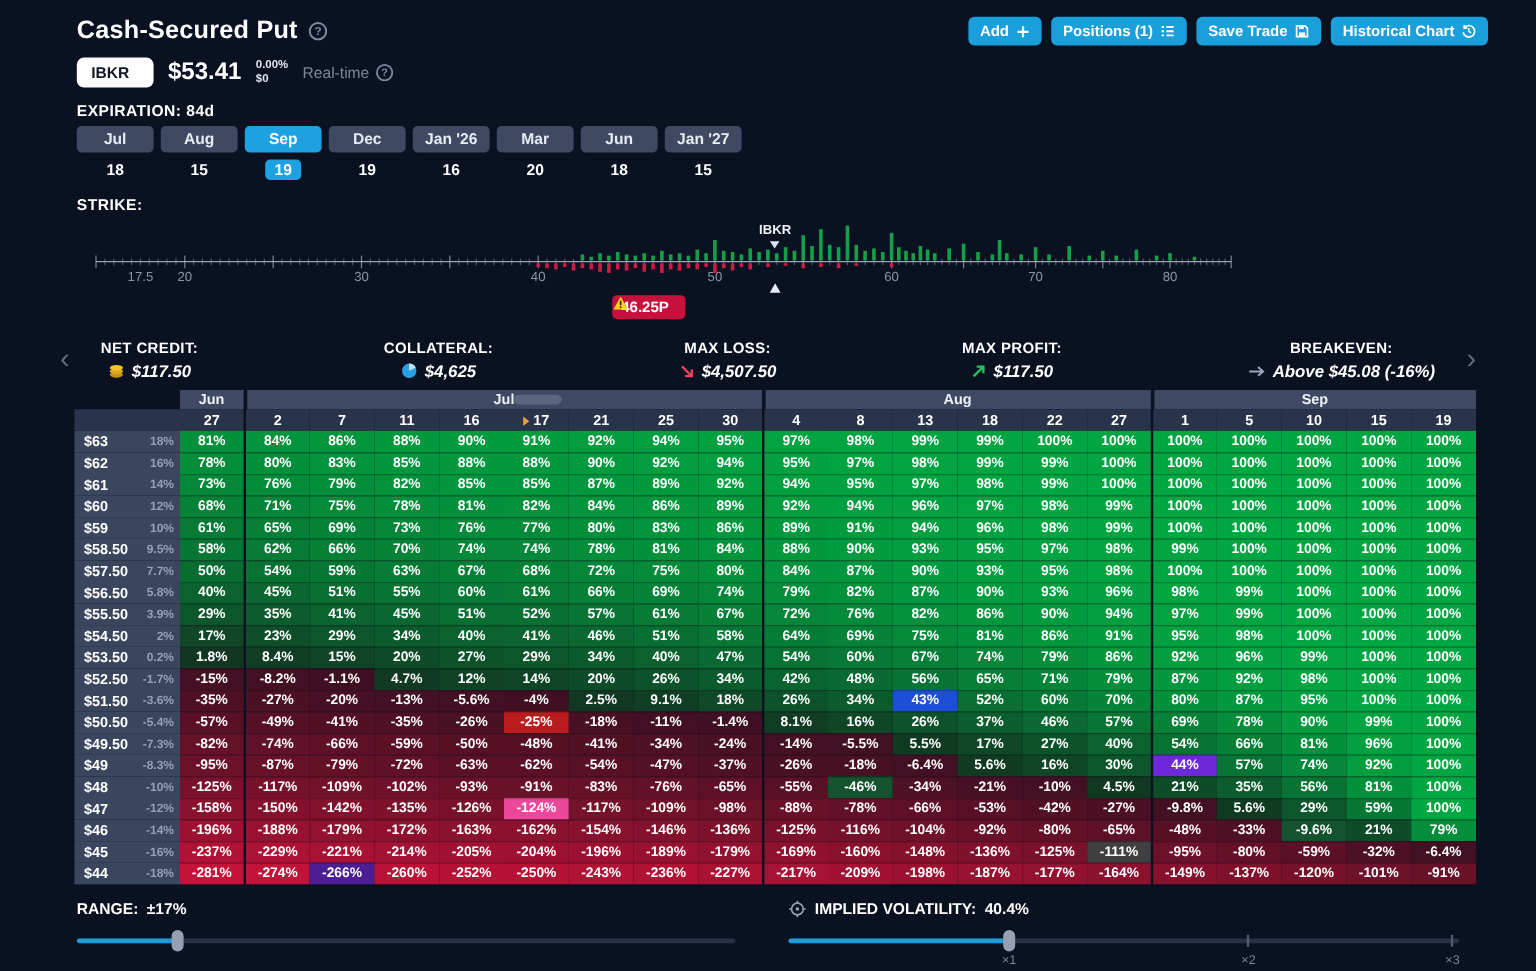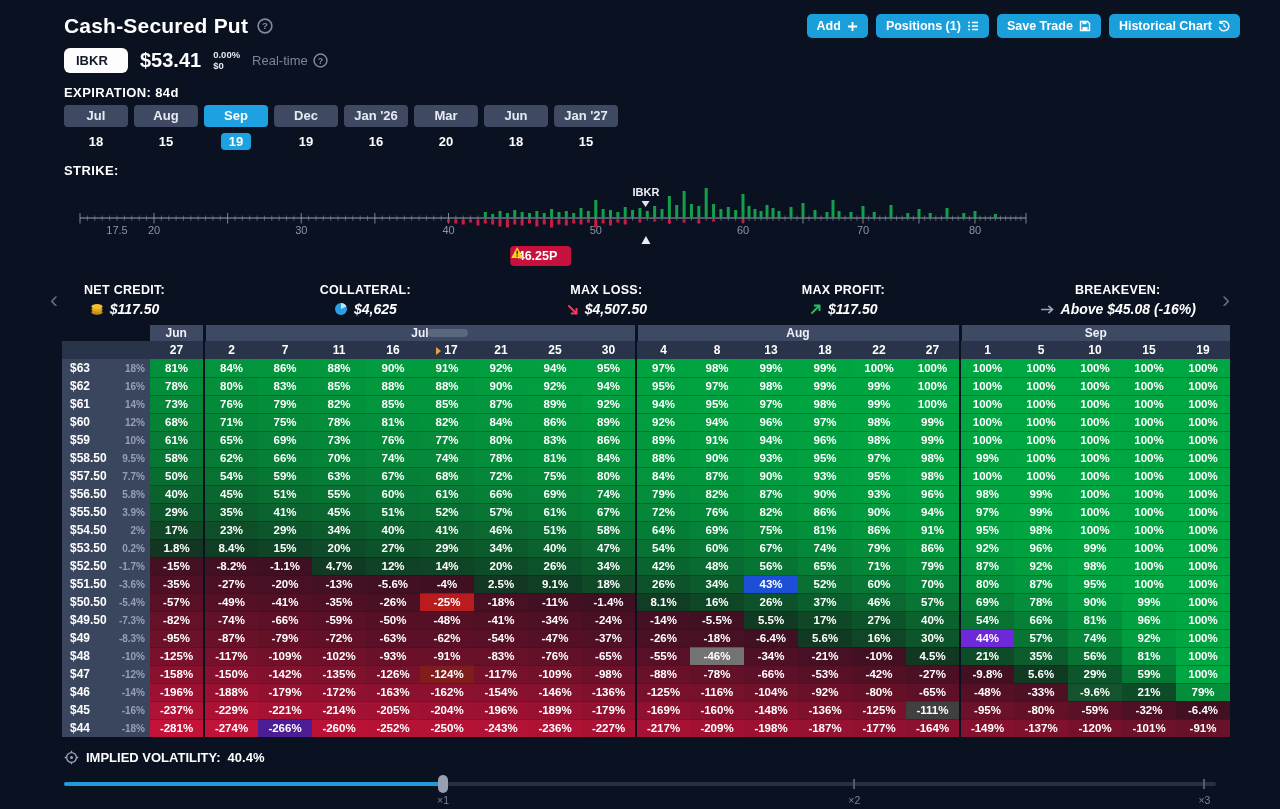--- a/index.html
+++ b/index.html
@@ -1047,21 +1047,21 @@
           <td class="cell" style="background: rgb(122, 17, 44);">-125%</td>
           <td class="cell group-start" style="background: rgb(118, 17, 43);">-117%</td>
           <td class="cell" style="background: rgb(114, 17, 42);">-109%</td>
           <td class="cell" style="background: rgb(111, 17, 42);">-102%</td>
           <td class="cell" style="background: rgb(106, 17, 41);">-93%</td>
           <td class="cell" style="background: rgb(105, 17, 41);">-91%</td>
           <td class="cell" style="background: rgb(102, 17, 40);">-83%</td>
           <td class="cell" style="background: rgb(98, 17, 40);">-76%</td>
           <td class="cell" style="background: rgb(93, 16, 39);">-65%</td>
           <td class="cell group-start" style="background: rgb(88, 16, 38);">-55%</td>
-          <td class="cell" style="background: #737373;">-46%</td>
+          <td class="cell" style="background: #14532d;">-46%</td>
           <td class="cell" style="background: rgb(78, 16, 37);">-34%</td>
           <td class="cell" style="background: rgb(72, 16, 36);">-21%</td>
           <td class="cell" style="background: rgb(67, 16, 35);">-10%</td>
           <td class="cell" style="background: rgb(17, 57, 34);">4.5%</td>
           <td class="cell group-start" style="background: rgb(14, 76, 40);">21%</td>
           <td class="cell" style="background: rgb(12, 92, 45);">35%</td>
           <td class="cell" style="background: rgb(8, 116, 51);">56%</td>
           <td class="cell" style="background: rgb(3, 144, 60);">81%</td>
           <td class="cell" style="background: rgb(0, 166, 66);">100%</td>
         </tr>
@@ -1070,21 +1070,21 @@
             <div class="price-inner">
               <span class="pr">$47</span>
               <span class="pc">-12%</span>
             </div>
           </th>
           <td class="cell" style="background: rgb(137, 17, 46);">-158%</td>
           <td class="cell group-start" style="background: rgb(134, 17, 46);">-150%</td>
           <td class="cell" style="background: rgb(130, 17, 45);">-142%</td>
           <td class="cell" style="background: rgb(126, 17, 44);">-135%</td>
           <td class="cell" style="background: rgb(122, 17, 44);">-126%</td>
-          <td class="cell" style="background: #7f1d1d;">-124%</td>
+          <td class="cell" style="background: #ec4899;">-124%</td>
           <td class="cell" style="background: rgb(118, 17, 43);">-117%</td>
           <td class="cell" style="background: rgb(114, 17, 42);">-109%</td>
           <td class="cell" style="background: rgb(109, 17, 42);">-98%</td>
           <td class="cell group-start" style="background: rgb(104, 17, 41);">-88%</td>
           <td class="cell" style="background: rgb(99, 17, 40);">-78%</td>
           <td class="cell" style="background: rgb(93, 16, 39);">-66%</td>
           <td class="cell" style="background: rgb(87, 16, 38);">-53%</td>
           <td class="cell" style="background: rgb(82, 16, 37);">-42%</td>
           <td class="cell" style="background: rgb(75, 16, 36);">-27%</td>
           <td class="cell group-start" style="background: rgb(67, 16, 35);">-9.8%</td>
@@ -1176,20 +1176,31 @@
           <td class="cell" style="background: rgb(119, 17, 43);">-120%</td>
           <td class="cell" style="background: rgb(110, 17, 42);">-101%</td>
           <td class="cell" style="background: rgb(105, 17, 41);">-91%</td>
         </tr>
       </tbody>
     </table>
   <div class="scroll-pill"></div>
 </div>
 
 <div class="bottom-row">
+  <div class="range-block">
+    <div class="slider-label">
+      <span>RANGE:</span>
+      <span>±17%</span>
+    </div>
+    <div class="slider">
+      <div class="track"></div>
+      <div class="fill" id="range-fill" style="width: 15.3%;"></div>
+      <div class="handle" id="range-handle" style="left: 15.3%;"></div>
+    </div>
+  </div>
   <div class="iv-block">
     <div class="slider-label">
       <span class="ic">
           <svg viewBox="0 0 16 16" width="15" height="15">
             <circle cx="8" cy="8" r="5.2" fill="none" stroke="#9aa3b6" stroke-width="1.4"></circle>
             <circle cx="8" cy="8" r="1.6" fill="#9aa3b6"></circle>
             <path d="M8 .7v2.6M8 12.7v2.6M.7 8h2.6M12.7 8h2.6" stroke="#9aa3b6" stroke-width="1.4"></path>
           </svg>
         </span>
       <span>IMPLIED VOLATILITY:</span>

